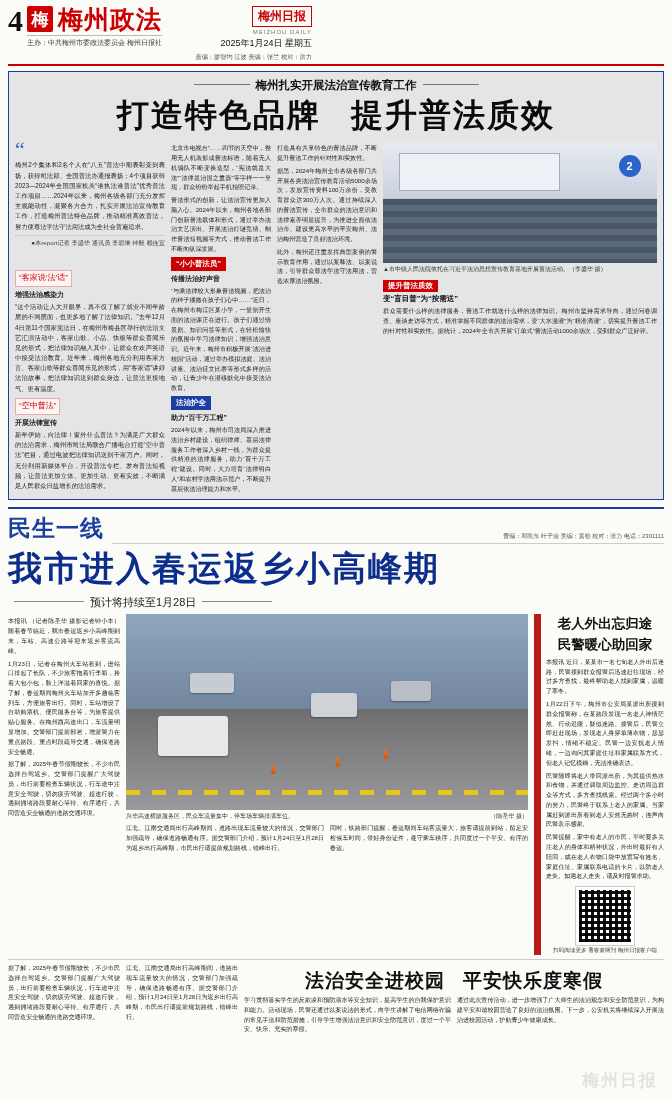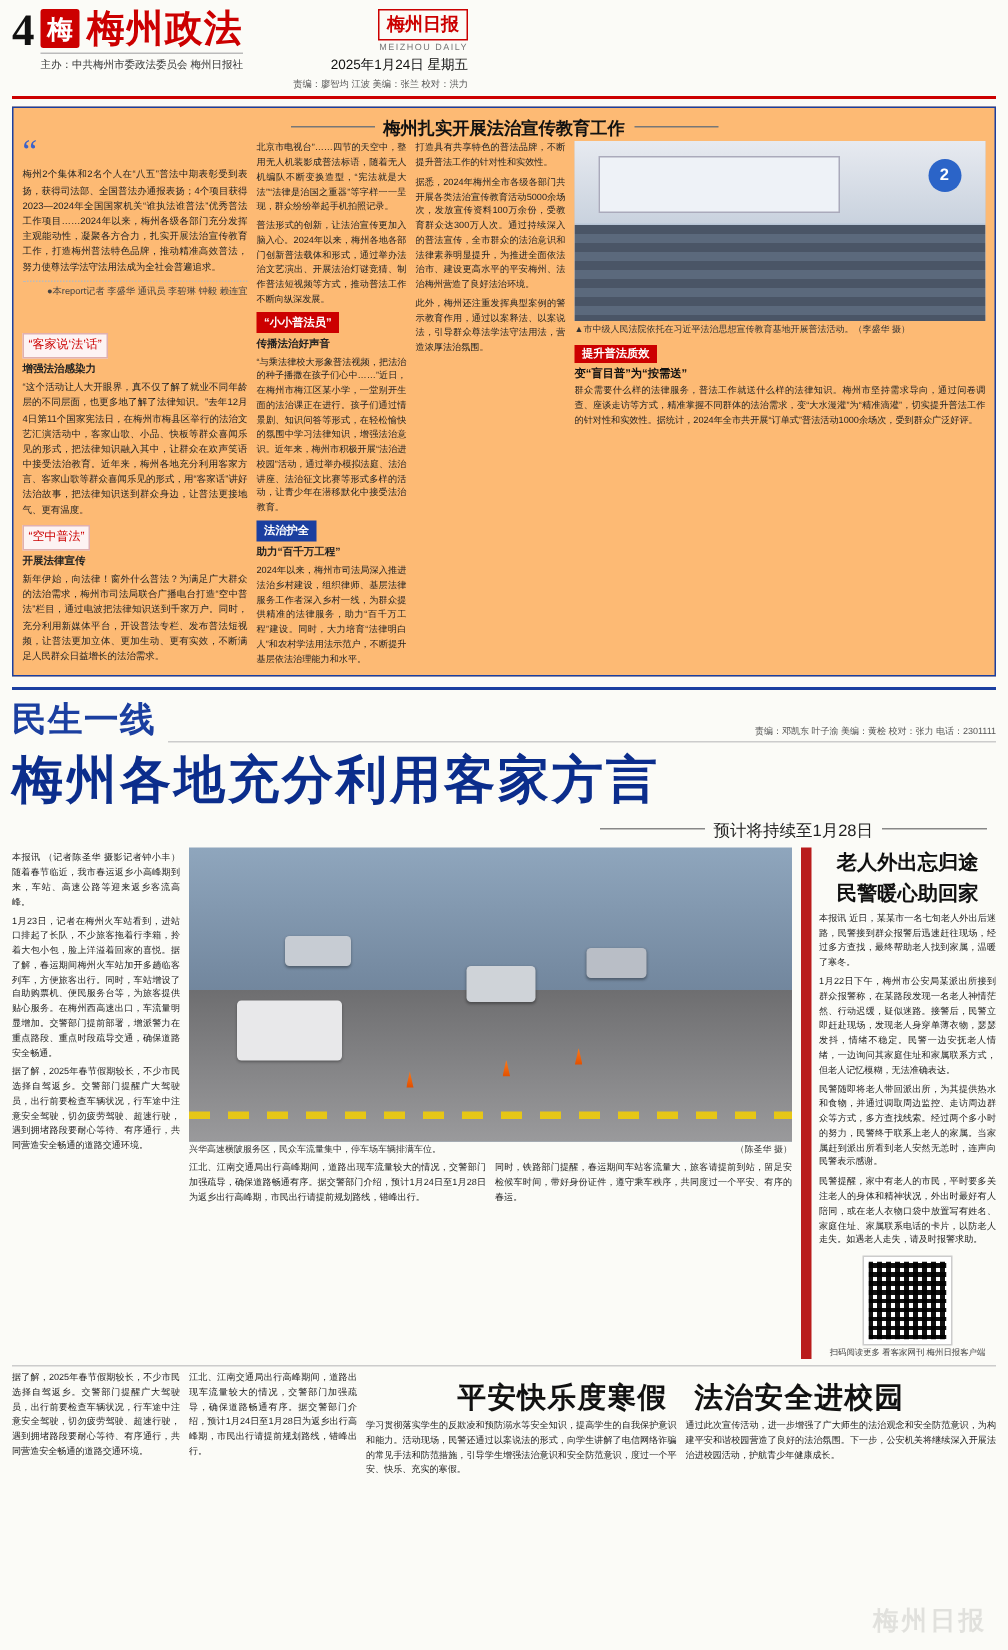--- a/index.html
+++ b/index.html
@@ -23,21 +23,21 @@
   .slogans{flex:1;display:grid;grid-template-columns:1fr 1fr;gap:1px 14px;font-size:10.5px;
     font-weight:bold;color:#222;padding:2px 10px 0 16px;align-content:center;}
   .mast-right{width:150px;text-align:right;font-size:7.5px;color:#333;}
   .mast-right .brand{border:1px solid #c00;color:#c00;font-size:12px;font-weight:bold;display:inline-block;
     padding:1px 5px;margin-bottom:2px;font-family:"Liberation Serif",serif;}
   .mast-right .en{font-size:6px;color:#777;letter-spacing:1px;}
   .mast-right .dt{font-size:9px;color:#111;margin-top:2px;}
   .mast-right .credits{font-size:6.2px;color:#555;margin-top:2px;line-height:1.5;}
 
   
-  .feature{border:1px solid #1b3fa0;margin-top:5px;padding:4px 6px 6px;background:#fdba74;position:relative;}
+  .feature{border:1px solid #1b3fa0;margin-top:5px;padding:4px 6px 6px;background:#e5e5e5;position:relative;}
   .feature-kicker{text-align:center;font-size:11.5px;font-weight:bold;color:#111;margin:2px 0 1px;}
   .feature-kicker .line{display:inline-block;width:56px;border-top:1px solid #777;vertical-align:4px;margin:0 6px;}
   .feature-title{text-align:center;font-size:32px;font-weight:bold;letter-spacing:2px;
     font-family:"Liberation Serif",serif;margin:1px 0 5px;color:#0b0b0b;}
   .feature-title span{margin:0 10px;}
 
   .feat-body{display:flex;gap:6px;}
   .lead{width:150px;font-size:6.3px;line-height:1.62;text-align:justify;color:#222;position:relative;}
   .quote-mark{color:#3b62c9;font-size:22px;font-family:"Liberation Serif",serif;line-height:0.6;}
   .byline{font-size:6.2px;color:#444;text-align:right;margin-top:3px;border-top:1px dotted #bbb;padding-top:2px;}
@@ -51,21 +51,21 @@
 
   .mini-title{display:inline-block;background:#1b3fa0;color:#fff;font-size:7.5px;font-weight:bold;padding:1px 5px;margin:3px 0 2px;}
   .mini-title.red{background:#c00;}
 
   
   .sec2{margin-top:7px;border-top:2px solid #1b3fa0;padding-top:4px;}
   .sec2-head{display:flex;align-items:flex-end;gap:8px;}
   .sec2-name{font-size:23px;font-weight:bold;color:#1b3fa0;font-family:"Liberation Serif",serif;letter-spacing:1px;}
   .sec2-credit{font-size:6px;color:#555;border-bottom:1px solid #ccc;flex:1;padding-bottom:2px;text-align:right;}
   .sec2-title{font-size:34px;font-weight:bold;font-family:"Liberation Serif",serif;letter-spacing:2px;margin:2px 0 0;color:#0b2d8c;}
-  .sec2-sub{text-align:right;font-size:11px;color:#222;margin:3px 0 4px;}
+  .sec2-sub{text-align:left;font-size:11px;color:#222;margin:3px 0 4px;}
   .sec2-sub .line{display:inline-block;width:70px;border-top:1px solid #888;vertical-align:4px;margin:0 6px;}
 
   .main-grid{display:flex;gap:6px;margin-top:2px;}
   .col-a{width:112px;}
   .col-d{width:118px;border-left:7px solid #b91c1c;padding-left:5px;}
 
   .tag-img{height:48px;background:linear-gradient(135deg,#c9302c,#e8a0a0);position:relative;overflow:hidden;}
   .tag-img .t{position:absolute;inset:0;display:flex;align-items:center;justify-content:center;color:#fff;
     font-size:15px;font-weight:bold;font-family:"Liberation Serif",serif;letter-spacing:2px;text-shadow:0 1px 2px #0006;}
 
@@ -107,20 +107,24 @@
       <div class="brand">梅州日报</div>
       <div class="en">MEIZHOU DAILY</div>
       <div class="dt">2025年1月24日  星期五</div>
       <div class="credits">责编：廖智均  江波   美编：张兰   校对：洪力</div>
     </div>
   </div>
 
   <div class="feature">
     <div class="feature-kicker">
       <span class="line"></span><span>梅州扎实开展法治宣传教育工作</span><span class="line"></span>
+    </div>
+    <div class="feature-title">
+      <span>打造特色品牌</span>
+      <span>提升普法质效</span>
     </div>
 
     <div class="feat-body">
 
       <div class="lead">
         <div><span class="quote-mark">“</span></div>
         <div>梅州2个集体和2名个人在“八五”普法中期表彰受到表扬，获得司法部、全国普法办通报表扬；4个项目获得2023—2024年全国国家机关“谁执法谁普法”优秀普法工作项目……2024年以来，梅州各级各部门充分发挥主观能动性，凝聚各方合力，扎实开展法治宣传教育工作，打造梅州普法特色品牌，推动精准高效普法，努力使尊法学法守法用法成为全社会普遍追求。</div>
         <div class="byline">●本report记者  李盛华  通讯员  李碧琳  钟毅  赖连宜</div>
         <div style="margin-top:4px;">
           <div class="sub-head">“客家说‘法’话”</div>
@@ -164,21 +168,21 @@
         <div class="feat-col">群众需要什么样的法律服务，普法工作就送什么样的法律知识。梅州市坚持需求导向，通过问卷调查、座谈走访等方式，精准掌握不同群体的法治需求，变“大水漫灌”为“精准滴灌”，切实提升普法工作的针对性和实效性。据统计，2024年全市共开展“订单式”普法活动1000余场次，受到群众广泛好评。</div>
       </div>
     </div>
   </div>
 
   <div class="sec2">
     <div class="sec2-head">
       <div class="sec2-name">民生一线</div>
       <div class="sec2-credit">责编：邓凯东  叶子渝  美编：黄桧  校对：张力  电话：2301111</div>
     </div>
-    <div class="sec2-title">梅州各地充分利用客家方言</div>
+    <div class="sec2-title">我市进入春运返乡小高峰期</div>
     <div class="sec2-sub">
       <span class="line"></span><span>预计将持续至1月28日</span><span class="line"></span>
     </div>
 
     <div class="main-grid">
 
       <div class="col-a">
         <div class="col-text" style="margin-top:3px">本报讯  （记者陈圣华 摄影记者钟小丰）  随着春节临近，我市春运返乡小高峰期到来，车站、高速公路等迎来返乡客流高峰。</div>
         <div class="col-text" style="margin-top:3px">1月23日，记者在梅州火车站看到，进站口排起了长队，不少旅客拖着行李箱，拎着大包小包，脸上洋溢着回家的喜悦。据了解，春运期间梅州火车站加开多趟临客列车，方便旅客出行。同时，车站增设了自助购票机、便民服务台等，为旅客提供贴心服务。在梅州西高速出口，车流量明显增加。交警部门提前部署，增派警力在重点路段、重点时段疏导交通，确保道路安全畅通。</div>
         <div class="col-text" style="margin-top:3px">据了解，2025年春节假期较长，不少市民选择自驾返乡。交警部门提醒广大驾驶员，出行前要检查车辆状况，行车途中注意安全驾驶，切勿疲劳驾驶、超速行驶，遇到拥堵路段要耐心等待、有序通行，共同营造安全畅通的道路交通环境。</div>
@@ -218,22 +222,22 @@
         </div>
         <div class="qr-cap">扫码阅读更多  看客家网刊  梅州日报客户端</div>
       </div>
     </div>
 
     <div class="bottom-row">
       <div style="width:112px" class="col-text">据了解，2025年春节假期较长，不少市民选择自驾返乡。交警部门提醒广大驾驶员，出行前要检查车辆状况，行车途中注意安全驾驶，切勿疲劳驾驶、超速行驶，遇到拥堵路段要耐心等待、有序通行，共同营造安全畅通的道路交通环境。</div>
       <div style="width:112px" class="col-text">江北、江南交通局出行高峰期间，道路出现车流量较大的情况，交警部门加强疏导，确保道路畅通有序。据交警部门介绍，预计1月24日至1月28日为返乡出行高峰期，市民出行请提前规划路线，错峰出行。</div>
       <div style="flex:1">
         <div style="display:flex;gap:18px;justify-content:center;">
+          <div class="headline-sm">法治安全进校园</div>
           <div class="headline-sm">平安快乐度寒假</div>
-          <div class="headline-sm">法治安全进校园</div>
         </div>
         <div style="display:flex;gap:6px;">
           <div class="col-text" style="flex:1">学习贯彻落实学生的反欺凌和预防溺水等安全知识，提高学生的自我保护意识和能力。活动现场，民警还通过以案说法的形式，向学生讲解了电信网络诈骗的常见手法和防范措施，引导学生增强法治意识和安全防范意识，度过一个平安、快乐、充实的寒假。</div>
           <div class="col-text" style="flex:1">通过此次宣传活动，进一步增强了广大师生的法治观念和安全防范意识，为构建平安和谐校园营造了良好的法治氛围。下一步，公安机关将继续深入开展法治进校园活动，护航青少年健康成长。</div>
         </div>
       </div>
     </div>
   </div>
 
   <div class="wm">梅州日报</div>

